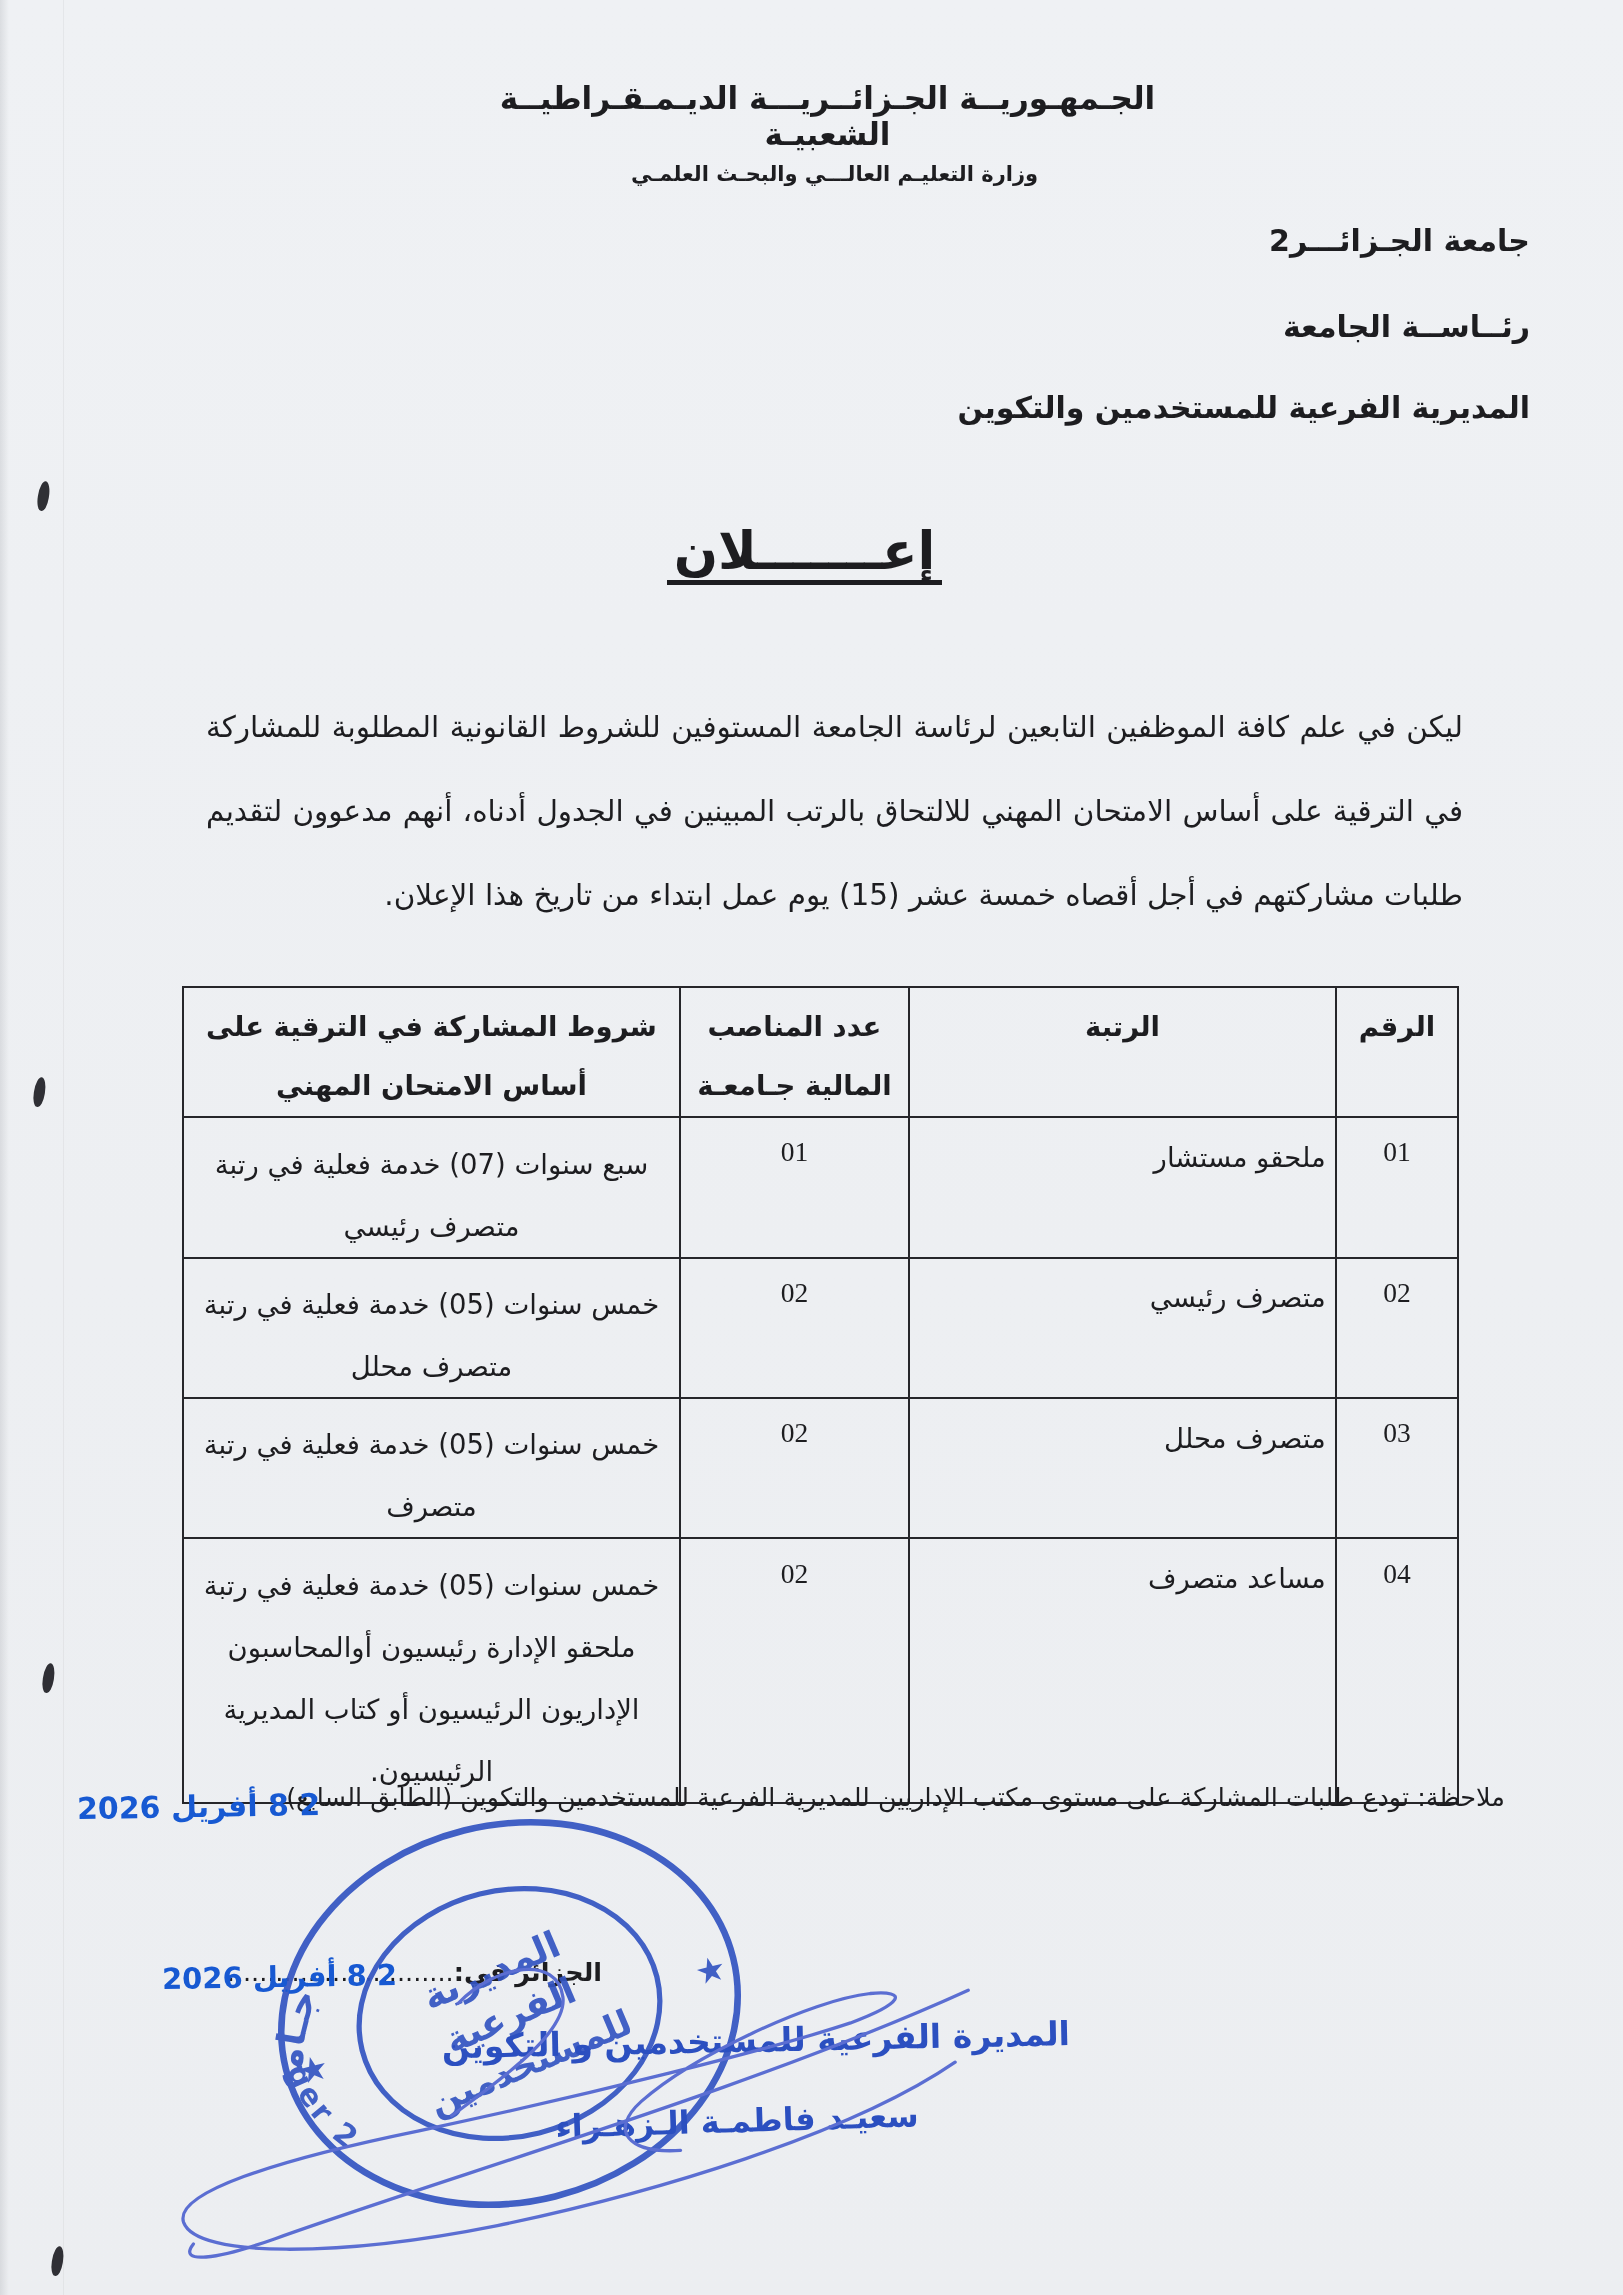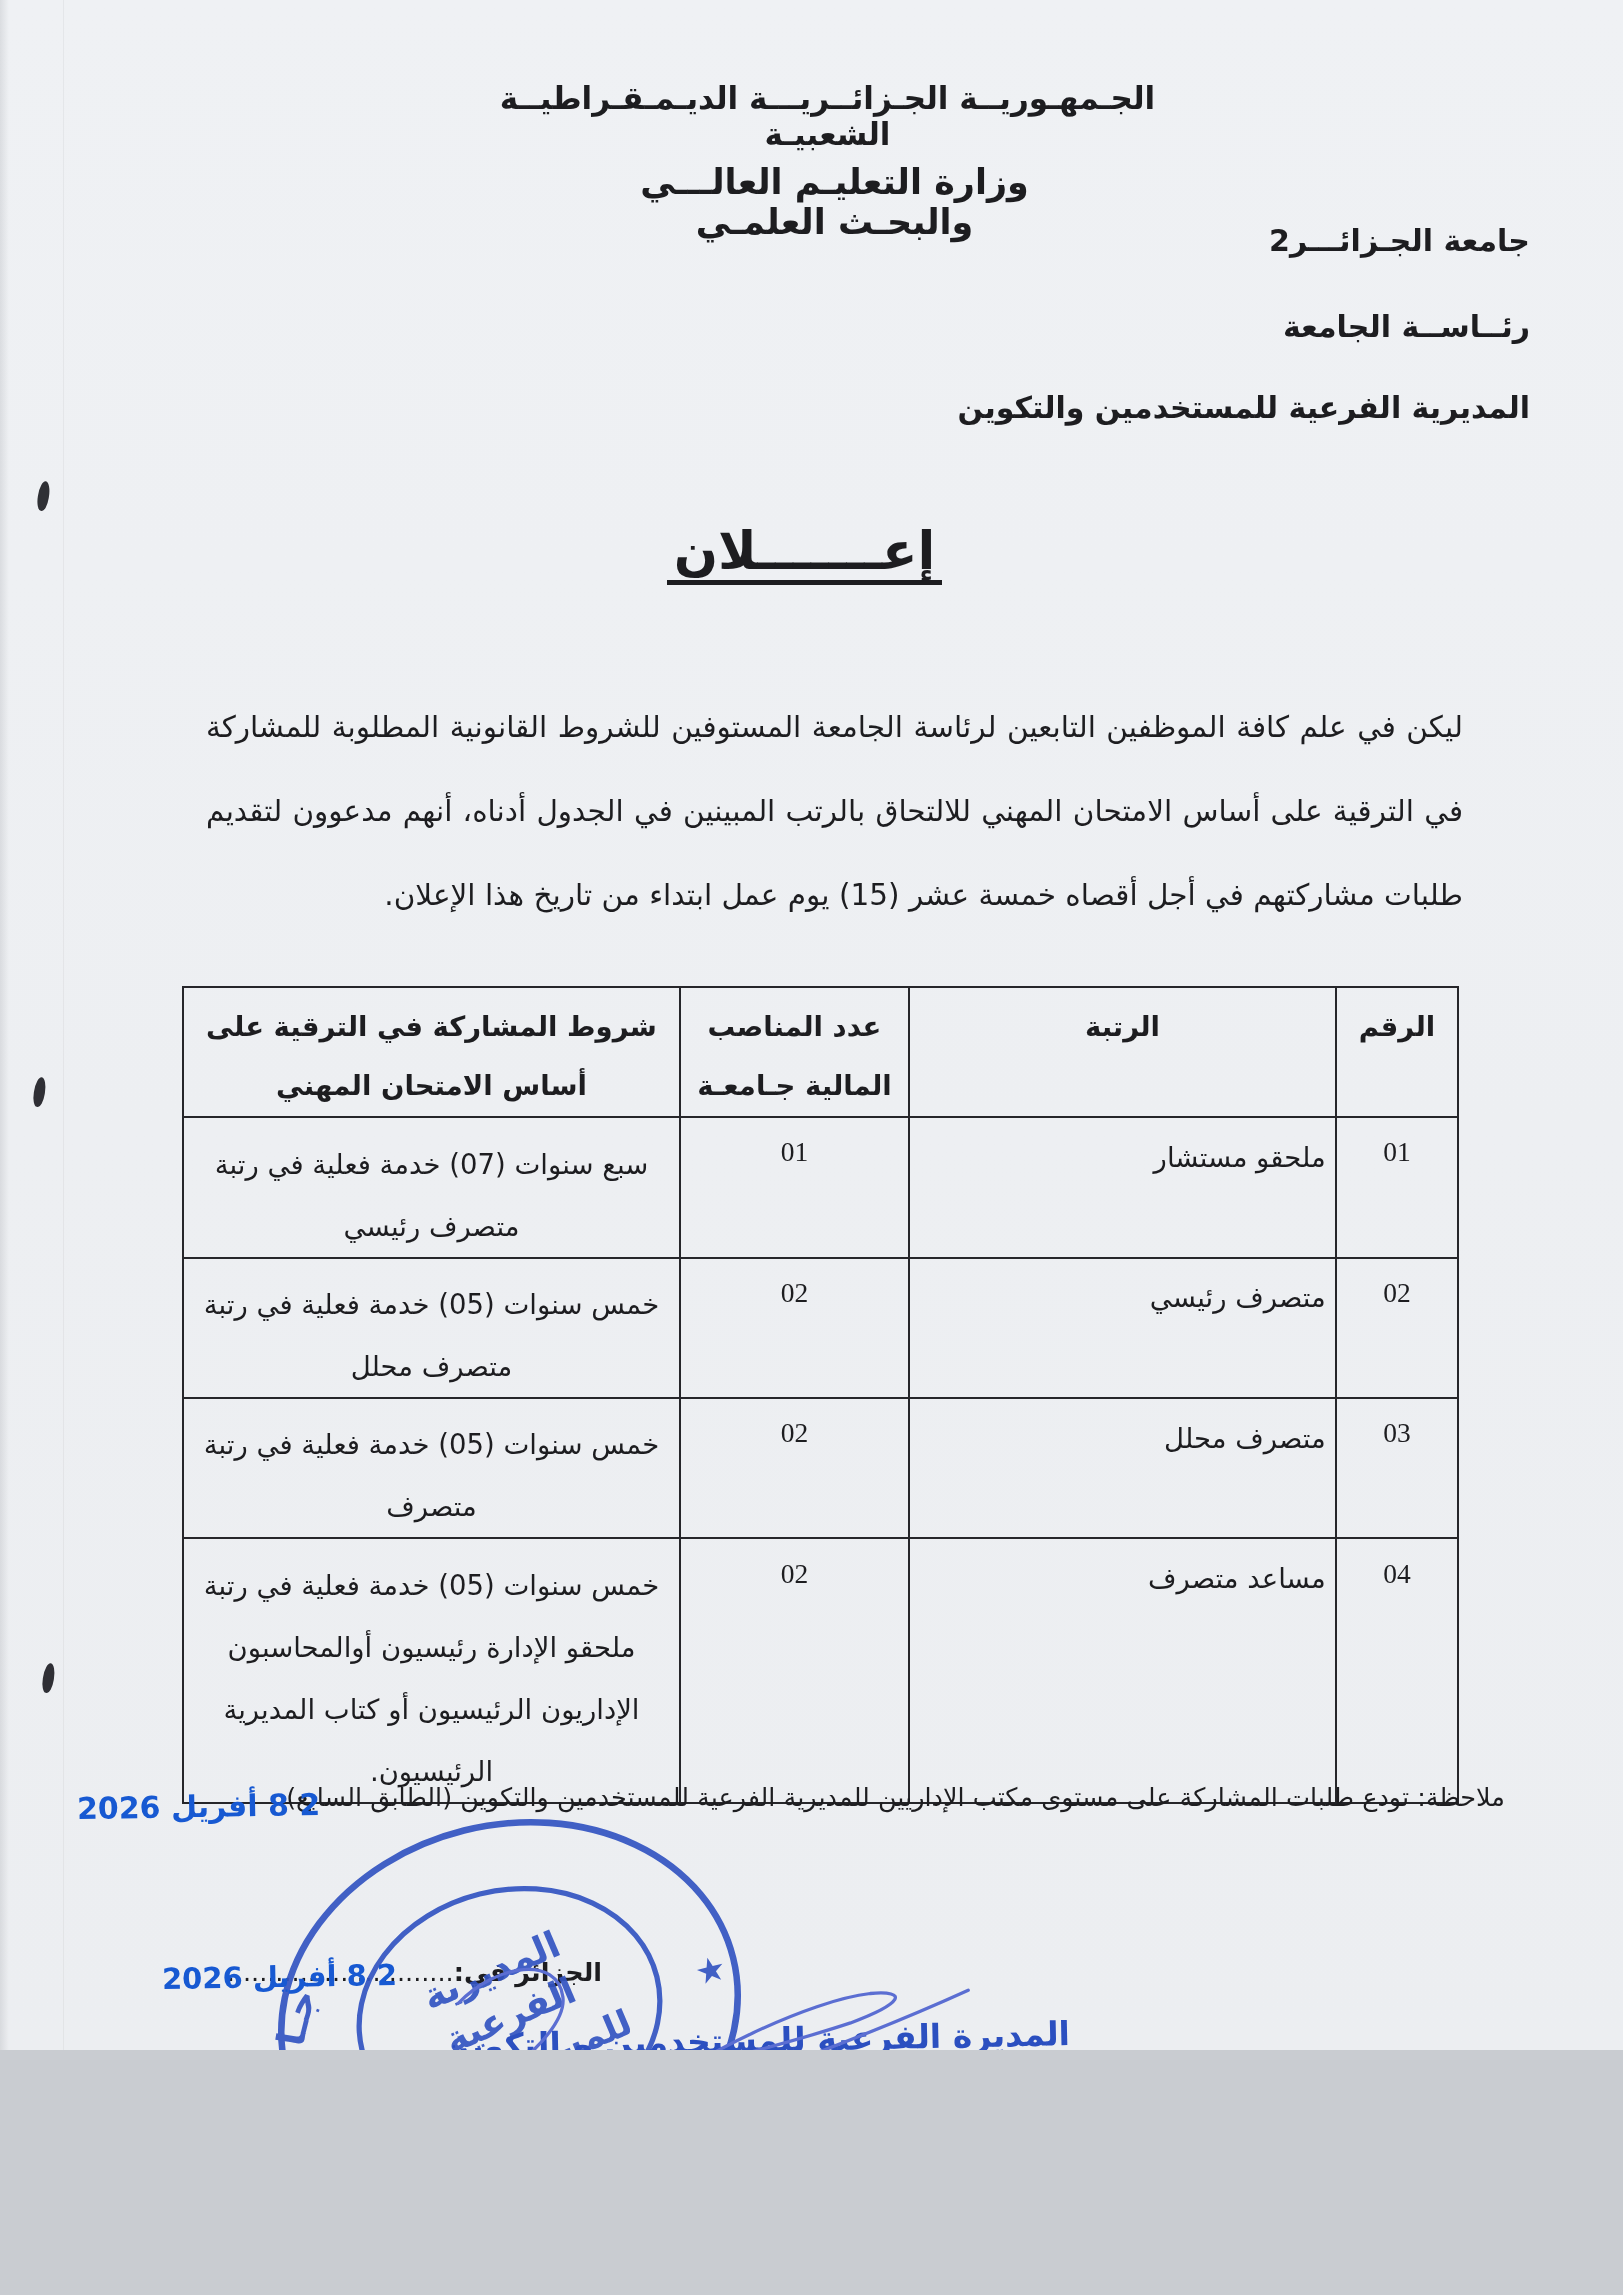--- a/index.html
+++ b/index.html
@@ -1,27 +1,27 @@
 <!DOCTYPE html>
 <html lang="ar" dir="rtl" style="font-size:10.5px"><head>
 <meta charset="utf-8">
 <style>
   html,body{margin:0;padding:0;background:#c9ccd1;}
   .page{
-    position:relative; width:1623px; height:2050px; overflow:hidden;
+    position:relative; width:1623px; height:2295px; overflow:hidden;
     background:linear-gradient(180deg,#eff1f4 0%,#edeff2 55%,#eceef1 100%);
     font-family:"DejaVu Sans","Liberation Sans",sans-serif;
     color:#1d1d20; direction:rtl;
   }
   .abs{position:absolute;}
   .fold{position:absolute;left:63px;top:0;width:1.3px;height:2295px;background:rgba(60,65,75,.06);}
   .edge{position:absolute;left:0;top:0;width:9.2px;height:2295px;background:linear-gradient(90deg,rgba(40,45,55,.10),rgba(40,45,55,0));}
   .ink-mark{position:absolute;width:11px;height:30px;background:#15151a;border-radius:60% 60% 55% 55%;transform:rotate(9deg);opacity:.88;}
   .h1{top:80px;left:471px;width:713px;text-align:center;font-size:31px;font-weight:bold;letter-spacing:0.7px;}
-  .h2{top:162px;left:625px;width:419px;text-align:center;font-size:35px;font-weight:bold;}
+  .h2{top:162px;left:625px;width:419px;text-align:center;font-size:21px;font-weight:bold;}
   .org{right:93px;text-align:right;font-size:30px;font-weight:bold;white-space:nowrap;}
   .org1{top:223px;} .org2{top:309px;} .org3{top:390px;}
   .title-wrap{top:524px;left:0;width:1609px;text-align:center;}
   .title-wrap span{display:inline-block;font-size:52px;font-weight:bold;border-bottom:5.9px solid #1d1d20;padding:0 6.5px 1.3px;line-height:1.05;}
   .intro{top:685px;right:160px;width:1257px;font-size:29.5px;line-height:84px;text-align:justify;}
   table.grid{position:absolute;top:986px;left:182px;width:1275px;border-collapse:collapse;table-layout:fixed;background:transparent;}
   table.grid th,table.grid td{border:2px solid #26262a;vertical-align:top;font-size:27.5px;}
   table.grid{border:2.6px solid #26262a;}
   th.hd{font-weight:bold;line-height:59px;padding-top:9.2px;height:120px;box-sizing:border-box;}
   tr.r1 td{height:118px;} tr.r2 td{height:128px;} tr.r3 td{height:117px;} tr.r4 td{height:235px;margin-top:12px;}

